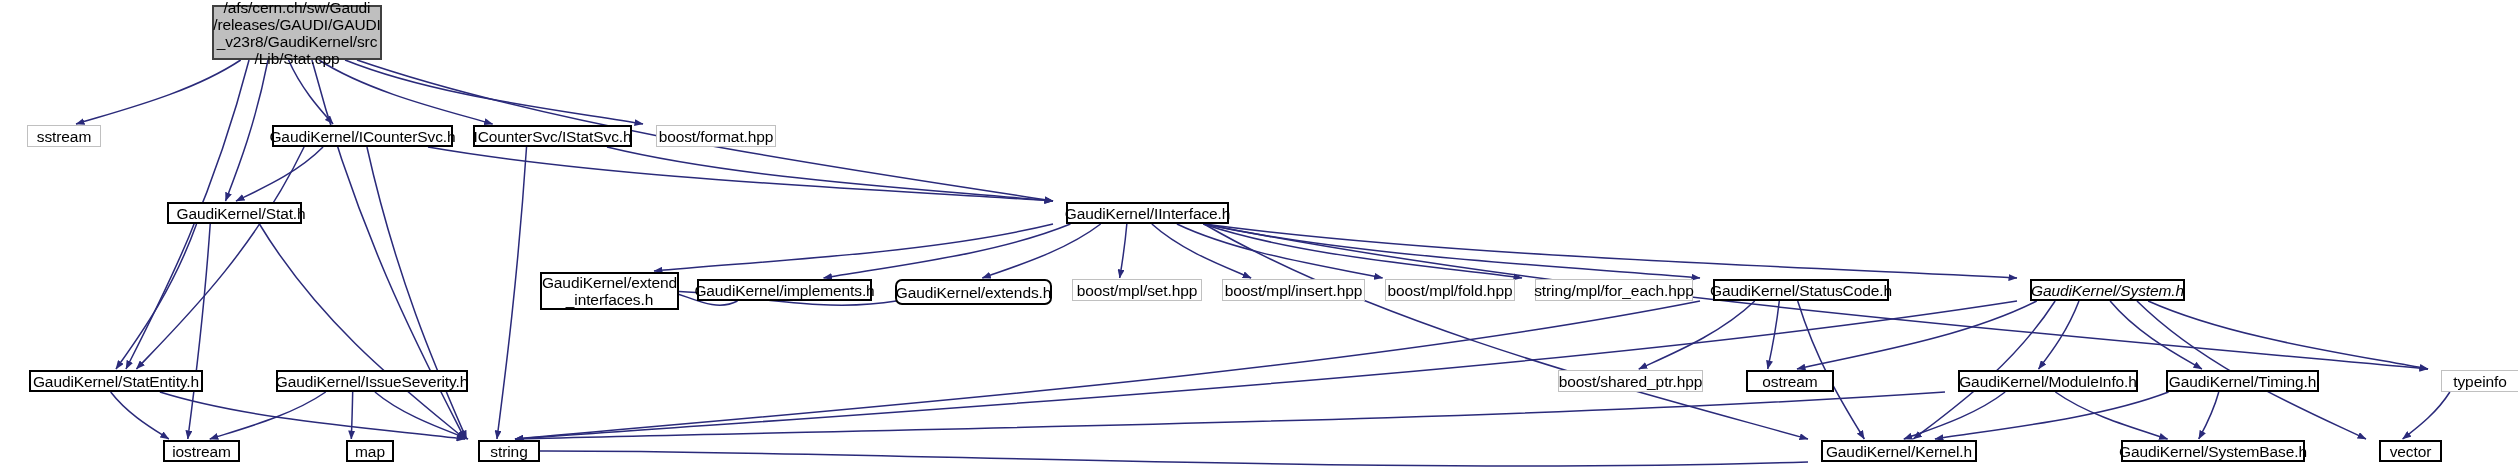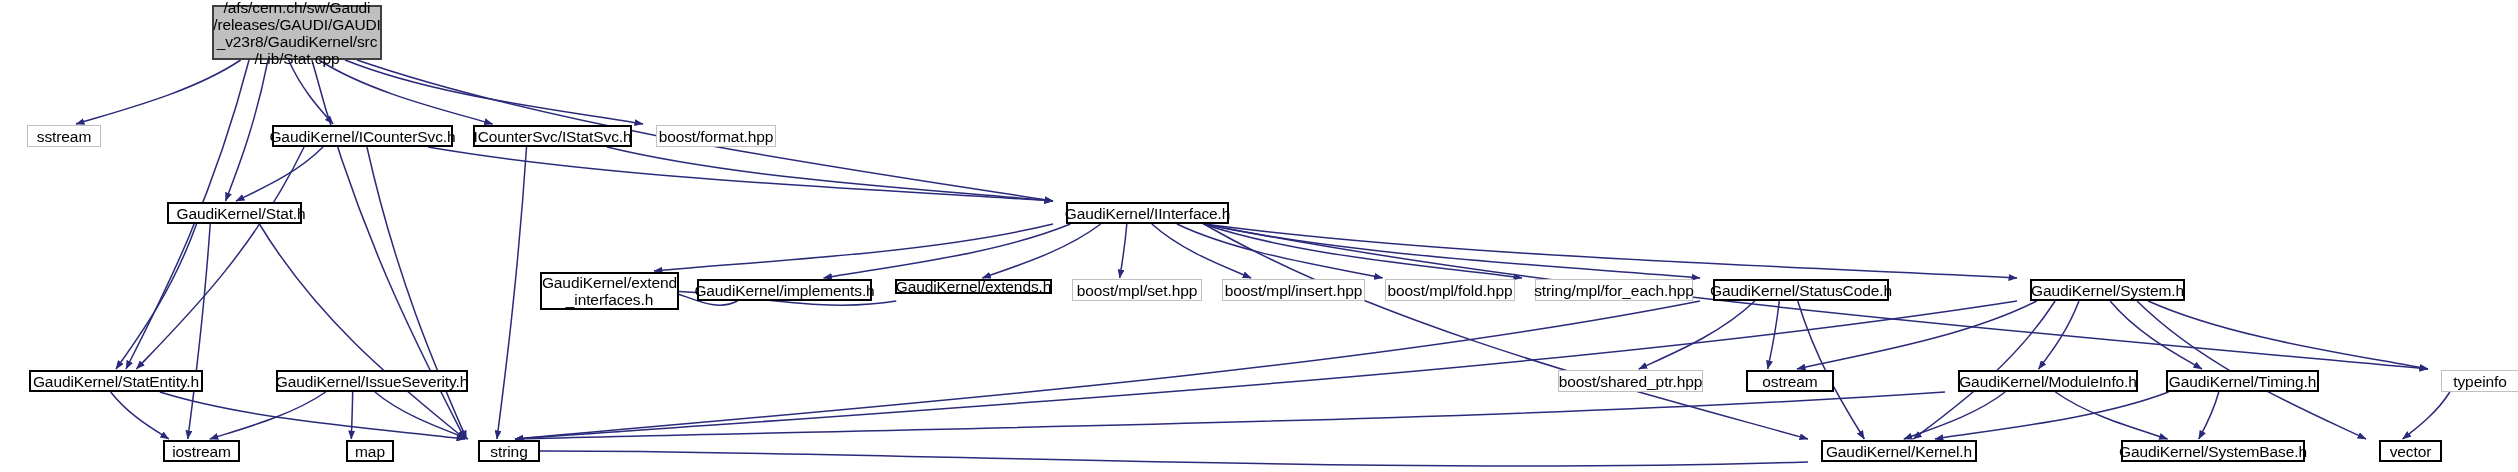--- a/index.html
+++ b/index.html
@@ -123,27 +123,27 @@
 /Lib/Stat.cpp</div>
       <div class="node n-ext" style="left: 8px; top: 125px; width: 74px; height: 22px;">sstream</div>
       <div class="node n-hdr" style="left: 253px; top: 125px; width: 181px; height: 22px;">GaudiKernel/ICounterSvc.h</div>
       <div class="node n-hdr" style="left: 454px; top: 125px; width: 159px; height: 22px;">ICounterSvc/IStatSvc.h</div>
       <div class="node n-ext" style="left: 637px; top: 125px; width: 120px; height: 22px;">boost/format.hpp</div>
       <div class="node n-hdr" style="left: 148px; top: 202px; width: 135px; height: 22px; padding-left: 13px;">GaudiKernel/Stat.h</div>
       <div class="node n-hdr" style="left: 1047px; top: 202px; width: 163px; height: 22px;">GaudiKernel/IInterface.h</div>
       <div class="node n-hdr" style="left: 521px; top: 272px; width: 139px; height: 38px;">GaudiKernel/extend
 _interfaces.h</div>
       <div class="node n-hdr" style="left: 678px; top: 279px; width: 175px; height: 22px;">GaudiKernel/implements.h</div>
-      <div class="node n-hdr" style="left: 876px; top: 279px; width: 157px; height: 15px;">GaudiKernel/extends.h</div>
+      <div class="node n-hdr" style="left: 876px; top: 279px; width: 157px; height: 26px; border-radius: 7px;">GaudiKernel/extends.h</div>
       <div class="node n-ext" style="left: 1053px; top: 279px; width: 130px; height: 22px;">boost/mpl/set.hpp</div>
       <div class="node n-ext" style="left: 1203px; top: 279px; width: 143px; height: 22px;">boost/mpl/insert.hpp</div>
       <div class="node n-ext" style="left: 1366px; top: 279px; width: 130px; height: 22px;">boost/mpl/fold.hpp</div>
       <div class="node n-ext" style="left: 1516px; top: 279px; width: 158px; height: 22px;">string/mpl/for_each.hpp</div>
       <div class="node n-hdr" style="left: 1694px; top: 279px; width: 176px; height: 22px;">GaudiKernel/StatusCode.h</div>
-      <div class="node n-hdr" style="left: 2011px; top: 279px; width: 155px; height: 22px;">GaudiKernel/System.h</div>
+      <div class="node n-hdr" style="left: 2011px; top: 279px; width: 155px; height: 22px; font-style: italic;">GaudiKernel/System.h</div>
       <div class="node n-hdr" style="left: 10px; top: 370px; width: 174px; height: 22px;">GaudiKernel/StatEntity.h</div>
       <div class="node n-hdr" style="left: 257px; top: 370px; width: 192px; height: 22px;">GaudiKernel/IssueSeverity.h</div>
       <div class="node n-ext" style="left: 1539px; top: 370px; width: 145px; height: 22px;">boost/shared_ptr.hpp</div>
       <div class="node n-hdr" style="left: 1727px; top: 370px; width: 88px; height: 22px;">ostream</div>
       <div class="node n-hdr" style="left: 1939px; top: 370px; width: 180px; height: 22px;">GaudiKernel/ModuleInfo.h</div>
       <div class="node n-hdr" style="left: 2147px; top: 370px; width: 153px; height: 22px;">GaudiKernel/Timing.h</div>
       <div class="node n-ext" style="left: 2422px; top: 370px; width: 78px; height: 22px;">typeinfo</div>
       <div class="node n-hdr" style="left: 144px; top: 440px; width: 77px; height: 22px;">iostream</div>
       <div class="node n-hdr" style="left: 327px; top: 440px; width: 48px; height: 22px;">map</div>
       <div class="node n-hdr" style="left: 459px; top: 440px; width: 62px; height: 22px;">string</div>

